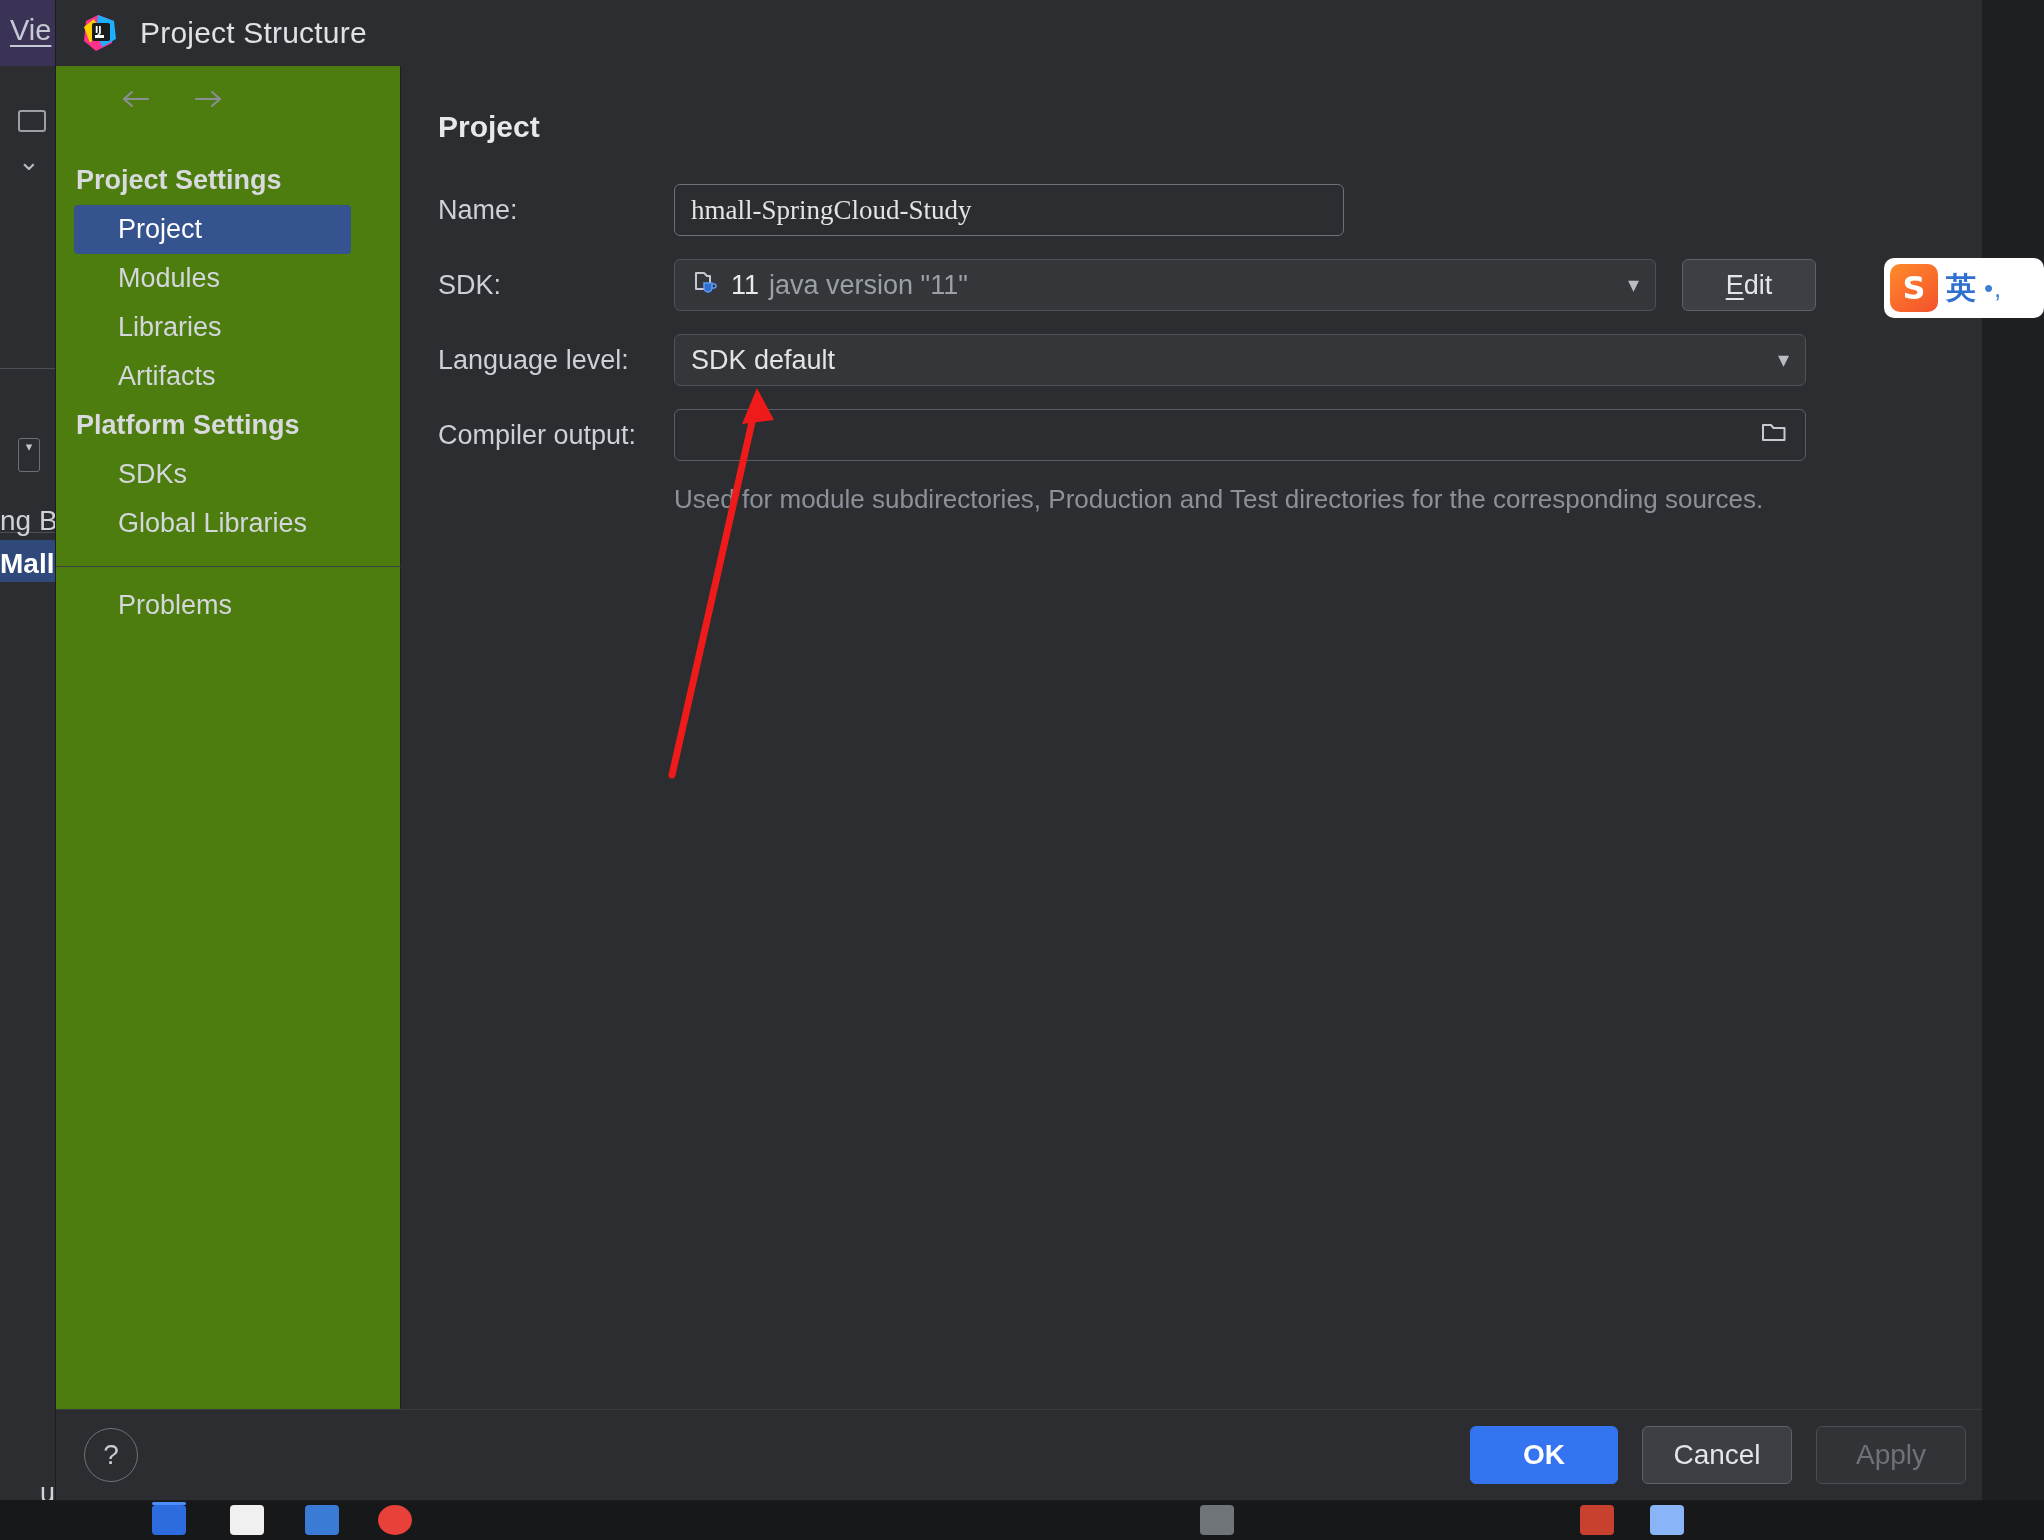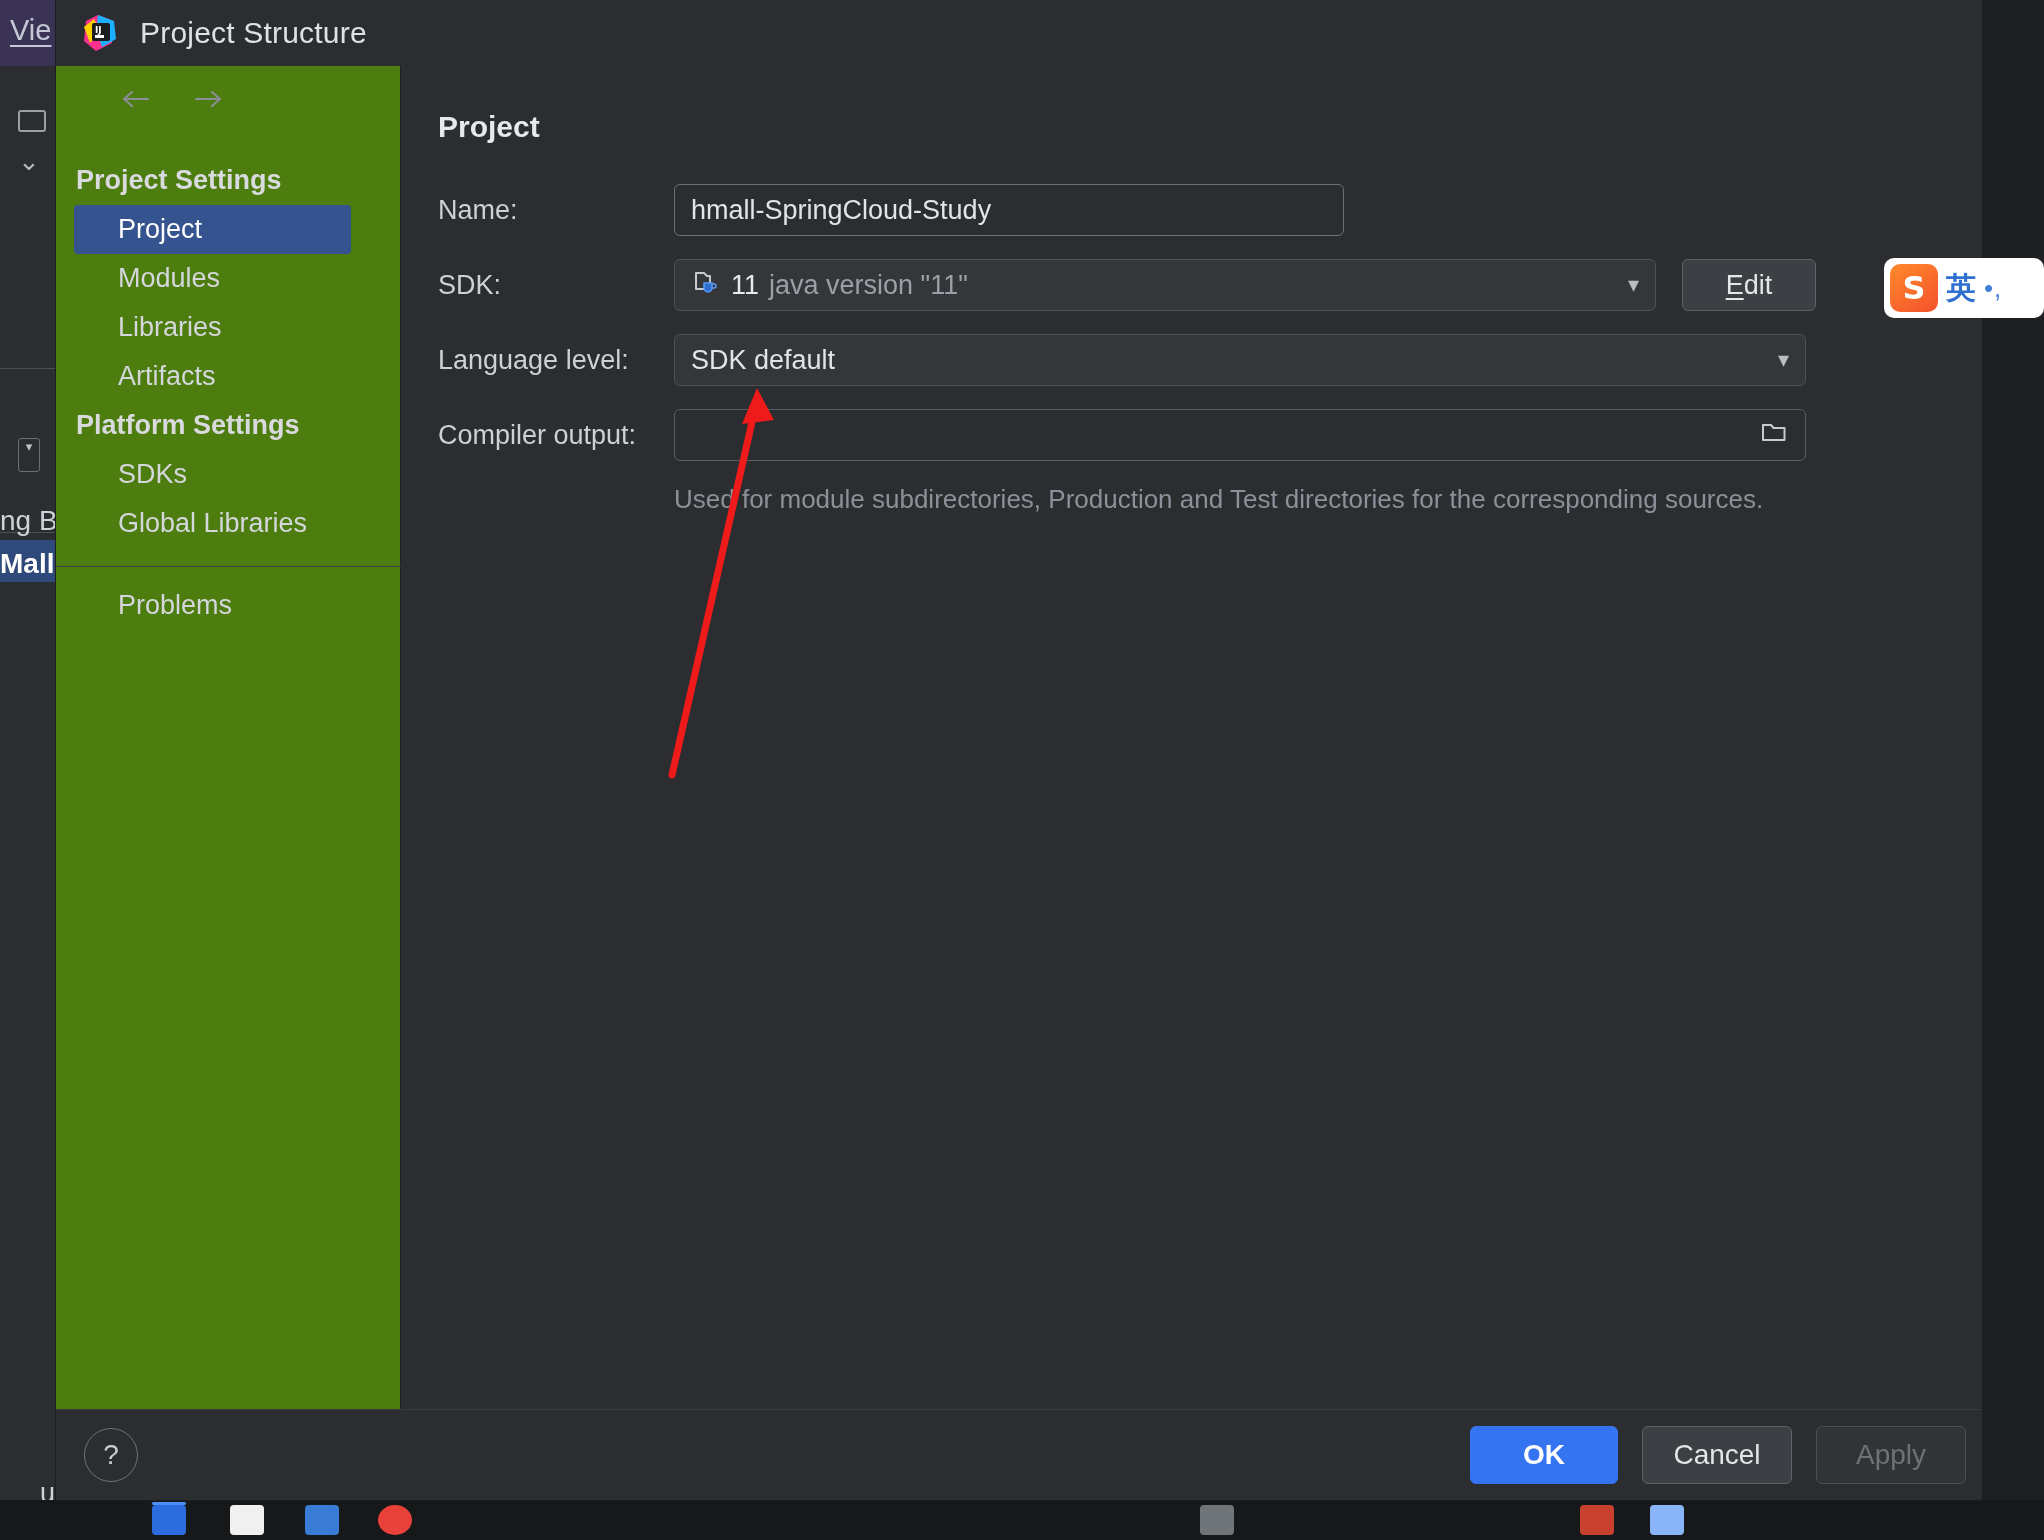--- a/index.html
+++ b/index.html
@@ -116,21 +116,21 @@
 
   .form { margin-top: 40px; position: relative; }
   .row { display: flex; align-items: center; margin-bottom: 23px; }
   .lbl {
     font-size: 27px; color: #cdd0d4; width: 236px; flex: 0 0 236px;
   }
   .field {
     height: 52px; background: #2b2d30; border: 1px solid #5a5d63; border-radius: 6px;
     display: flex; align-items: center; padding: 0 16px; color: #e2e4e7; font-size: 27px;
   }
-  .field.input { width: 670px; border-color: #6d7076; }
+  .field.input { width: 670px; border-color: #6d7076; font-family: Liberation Serif, serif; }
   .field.combo { justify-content: space-between; }
   .field.sdk { width: 982px; background: #343639; border-color: #4e5156; }
   .field.lang { width: 1132px; background: #343639; border-color: #4e5156; }
   .field.out  { width: 1132px; background: #2b2d30; border-color: #5a5d63; justify-content: flex-end; }
   .combo-val { display: flex; align-items: center; gap: 10px; }
   .sdk-ver { color: #e8eaec; }
   .sdk-desc { color: #9aa0a7; }
   .chev { color: #b9bdc2; font-size: 22px; line-height: 1; }
   .editbtn {
     margin-left: 26px; height: 52px; min-width: 134px;

